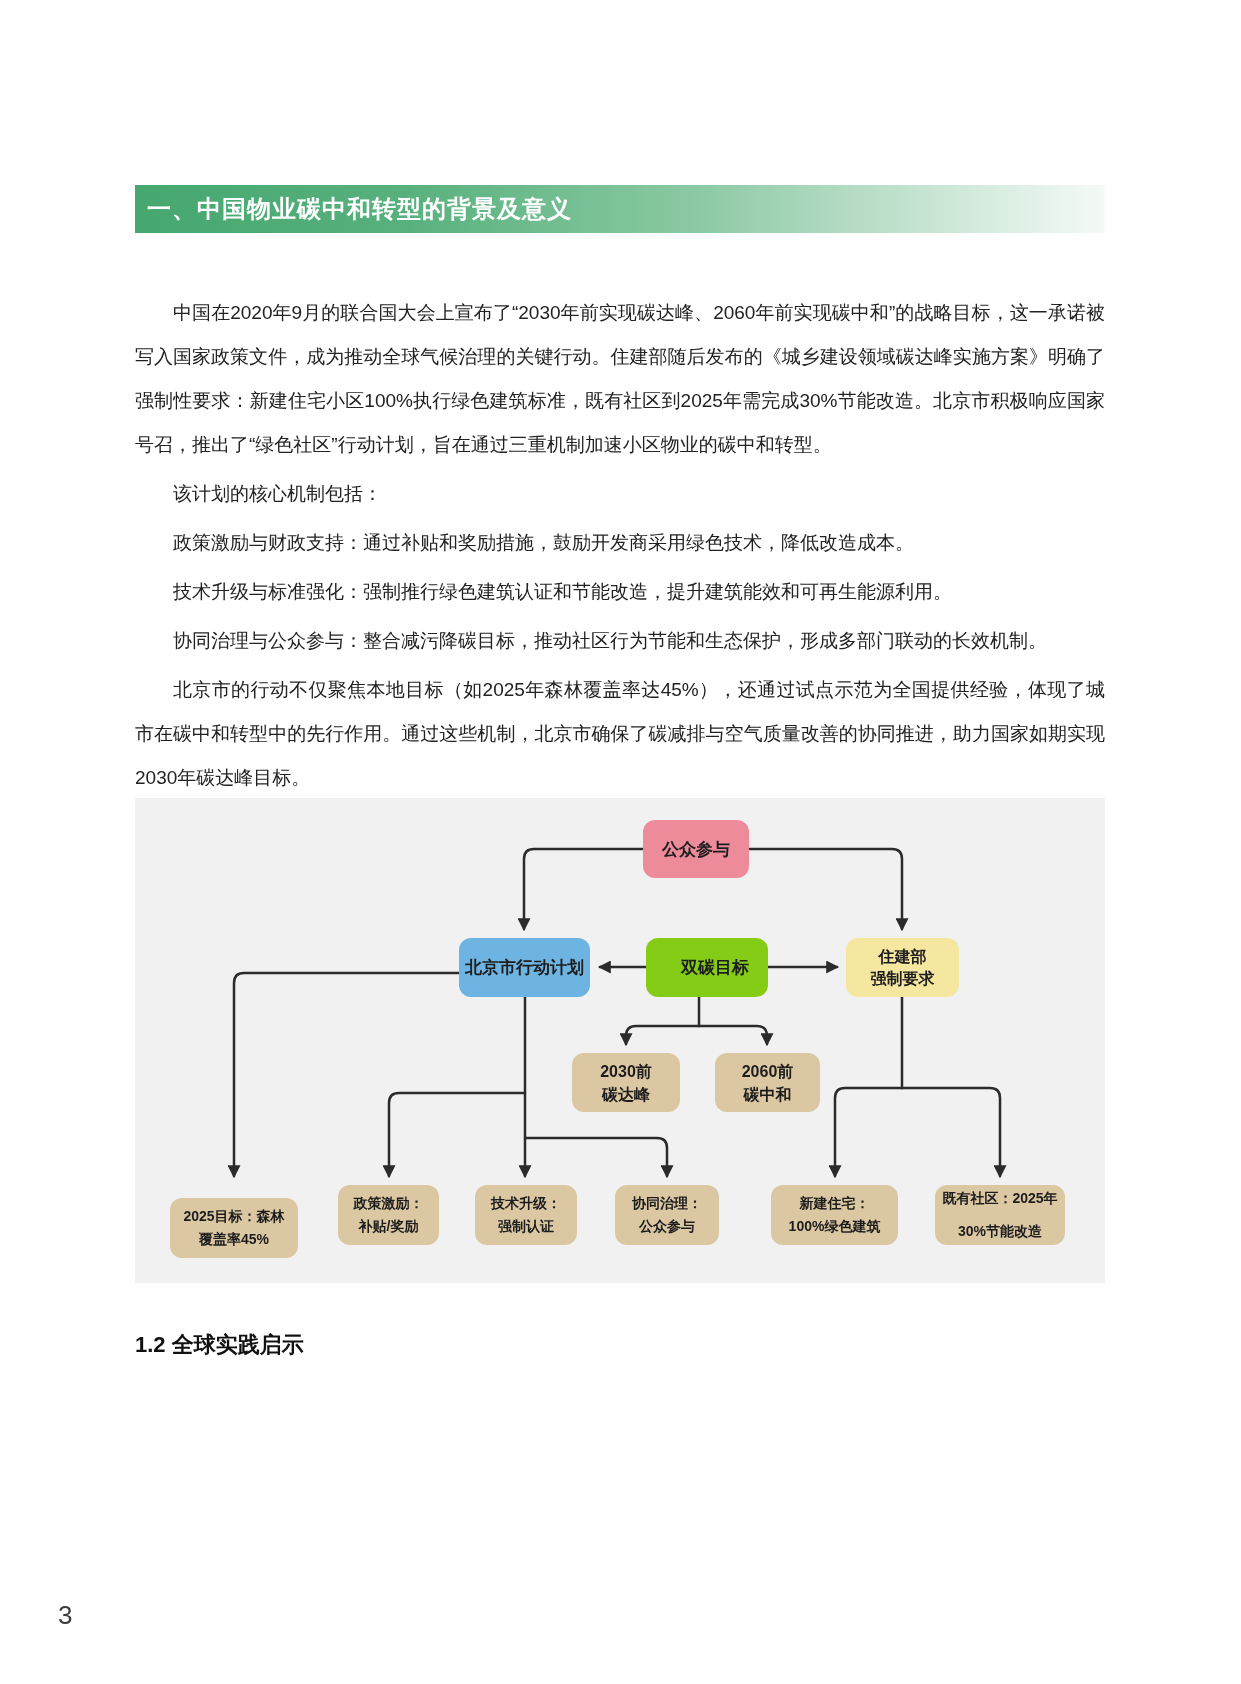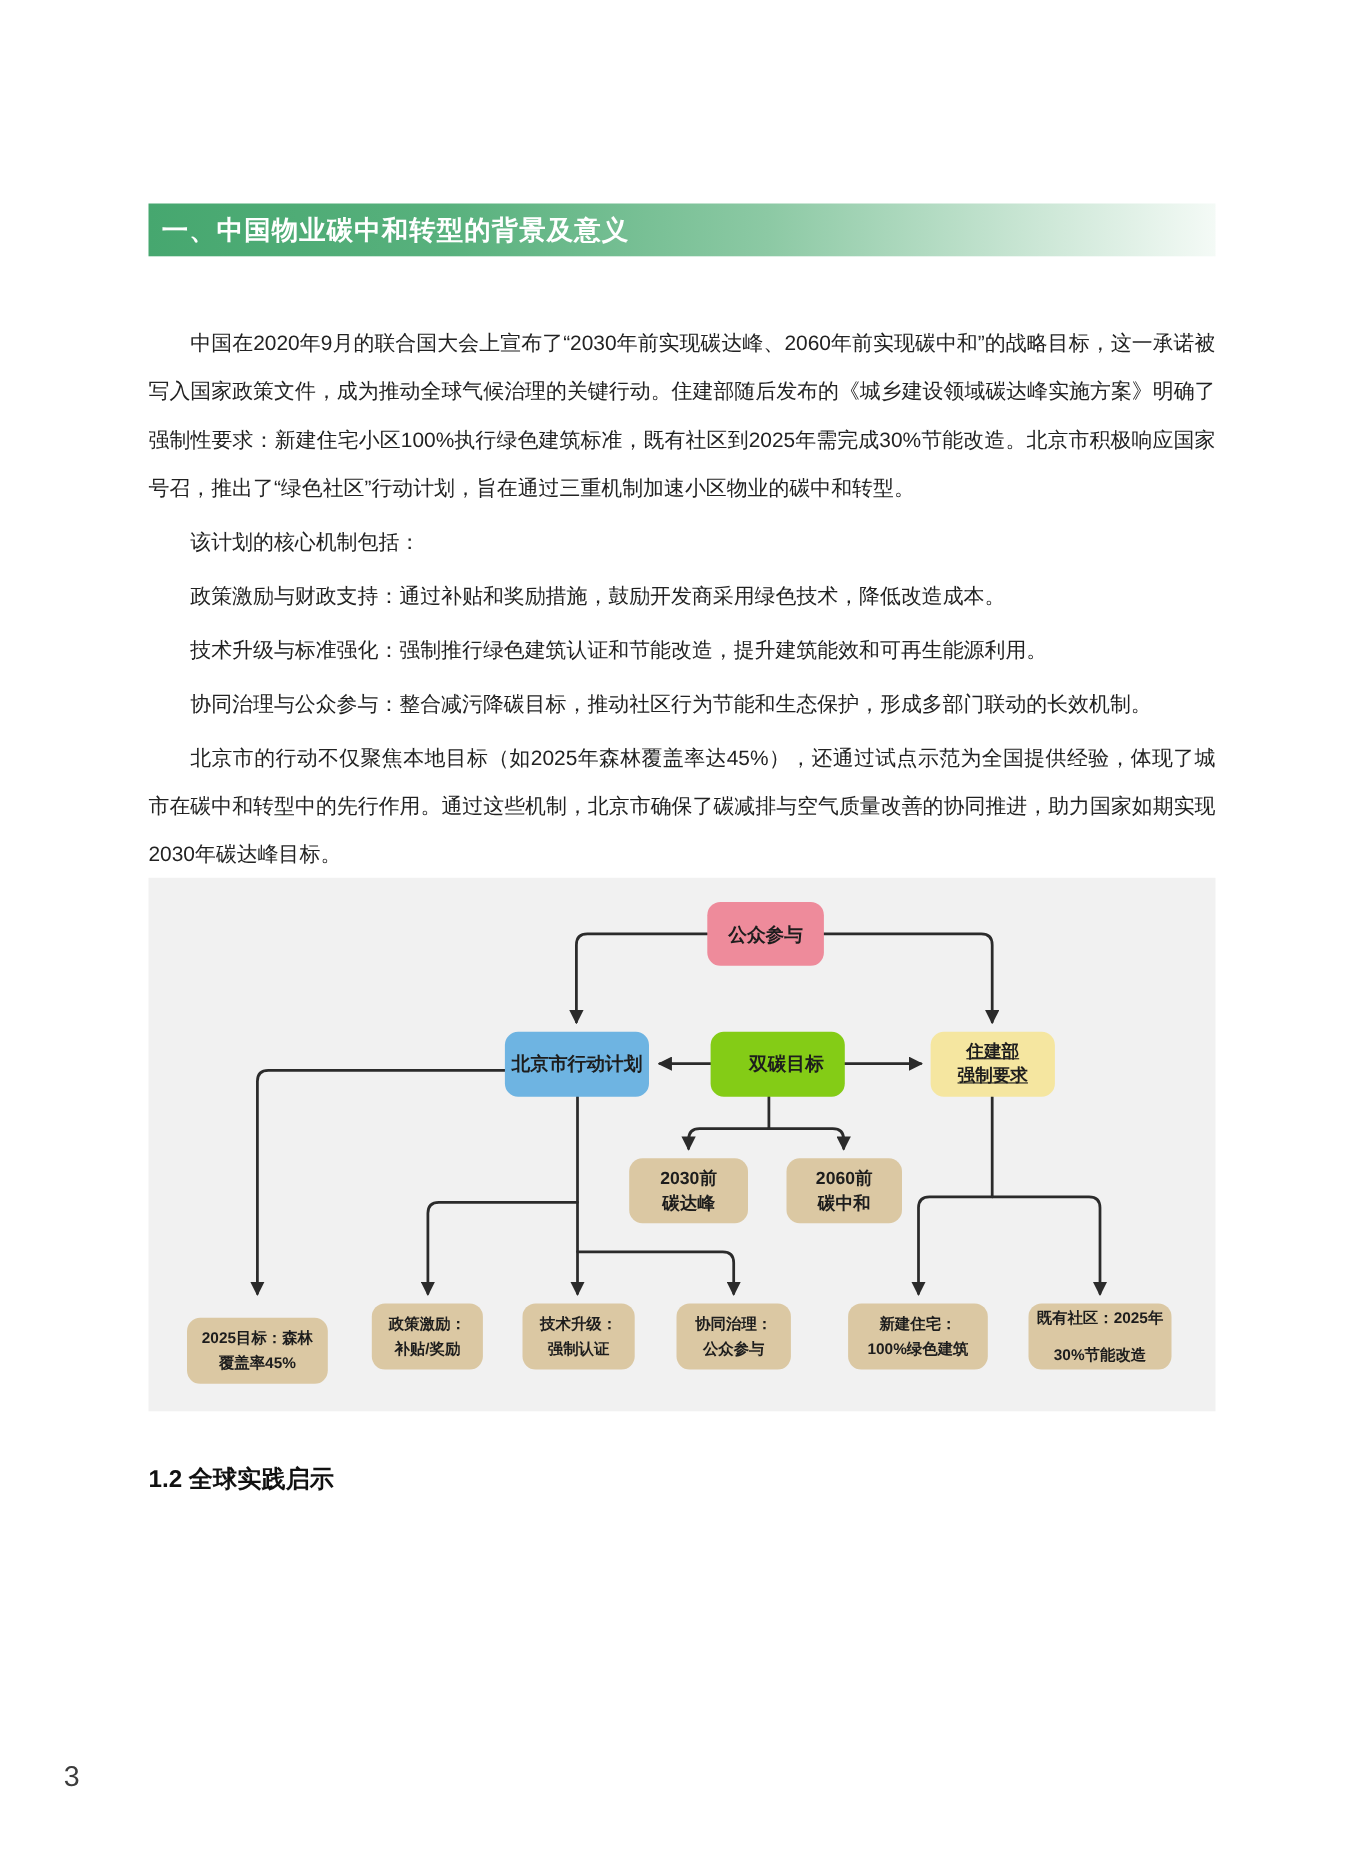--- a/index.html
+++ b/index.html
@@ -107,21 +107,21 @@
     </div>
 
     <div class="node blue n-main" style="left:324px;top:140px;width:131px;height:59px;">
       <span>北京市行动计划</span>
     </div>
 
     <div class="node green n-main" style="left:511px;top:140px;width:106px;height:59px;">
       <span>双碳目标</span>
     </div>
 
-    <div class="node yellow n-two" style="left:711px;top:140px;width:113px;height:59px;text-decoration:underline;">
+    <div class="node yellow n-two" style="left:711px;top:140px;width:113px;height:59px;">
       <span>住建部</span>
       <span>强制要求</span>
     </div>
 
     <div class="node n-tan3" style="left:437px;top:255px;width:108px;height:59px;">
       <span>2030前</span>
       <span>碳达峰</span>
     </div>
 
     <div class="node n-tan3" style="left:580px;top:255px;width:105px;height:59px;">

